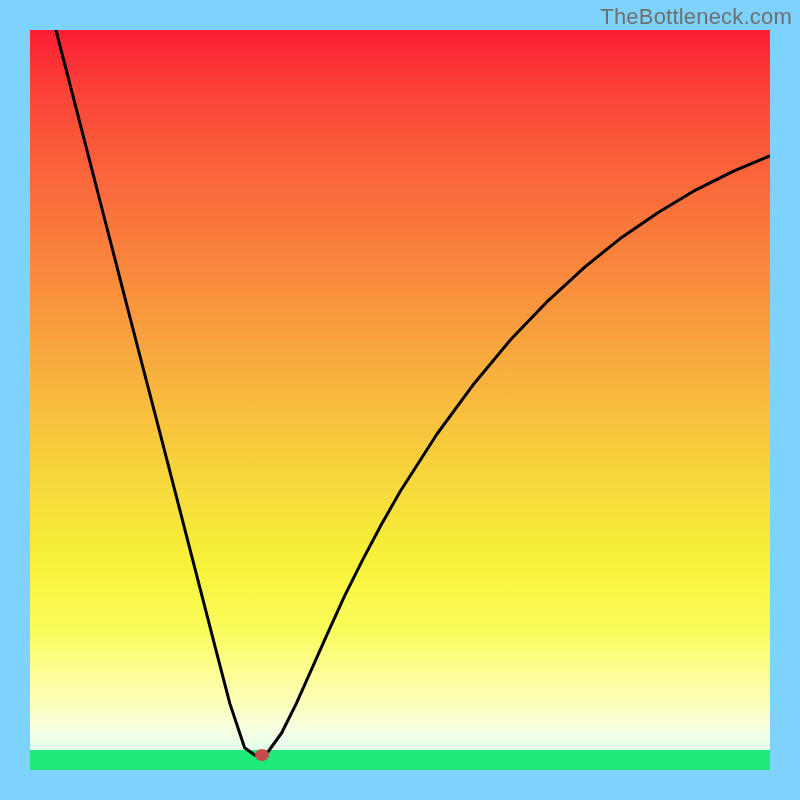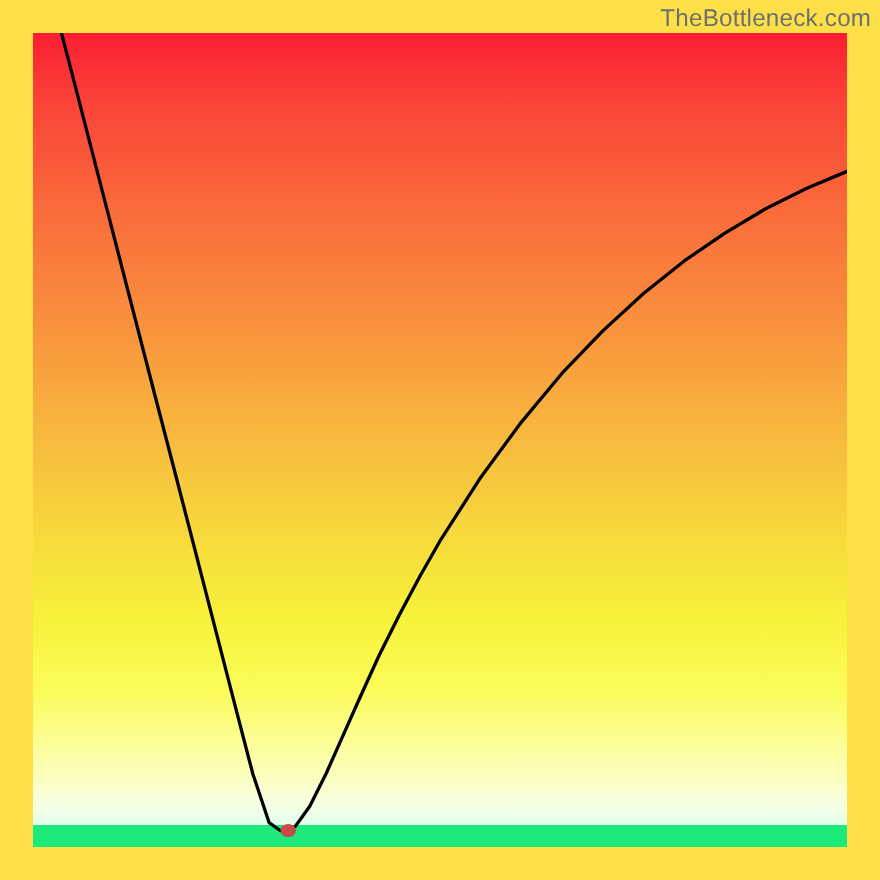--- a/index.html
+++ b/index.html
@@ -10,21 +10,21 @@
     background: #000;
     font-family: Arial, Helvetica, sans-serif;
     overflow: hidden;
   }
   .frame {
     position: absolute;
     left: 0;
     top: 0;
     width: 800px;
     height: 800px;
-    background: #fde047;
+    background: #7dd3fc;
   }
   .plot {
     position: absolute;
     left: 30px;
     top: 30px;
     width: 740px;
     height: 740px;
     
     overflow: hidden;
   }

